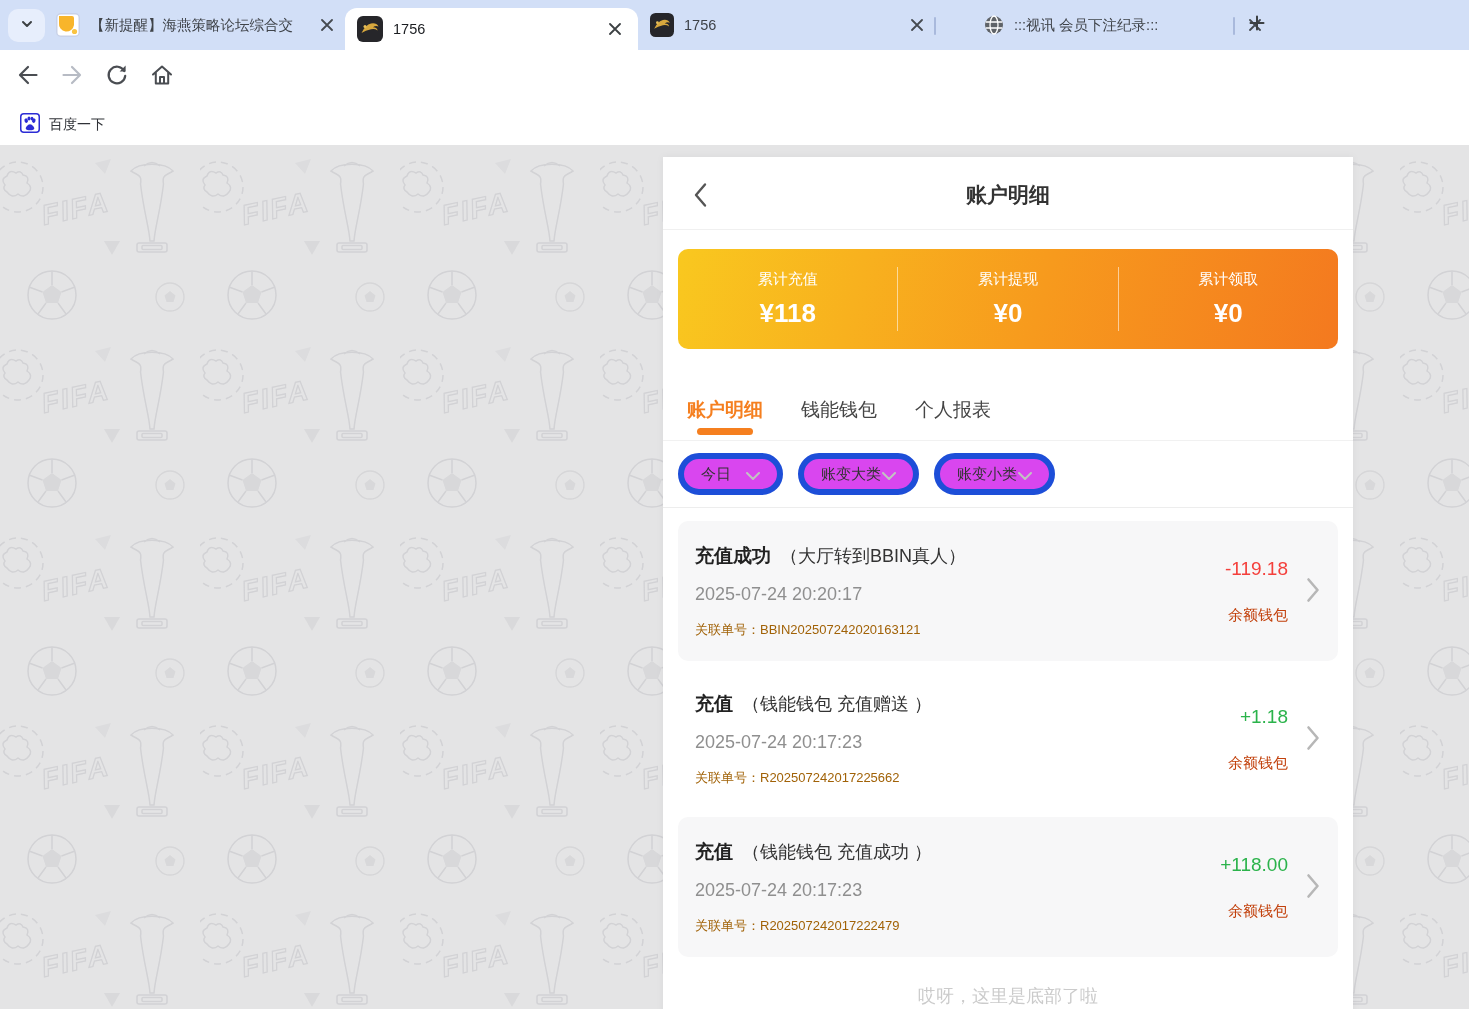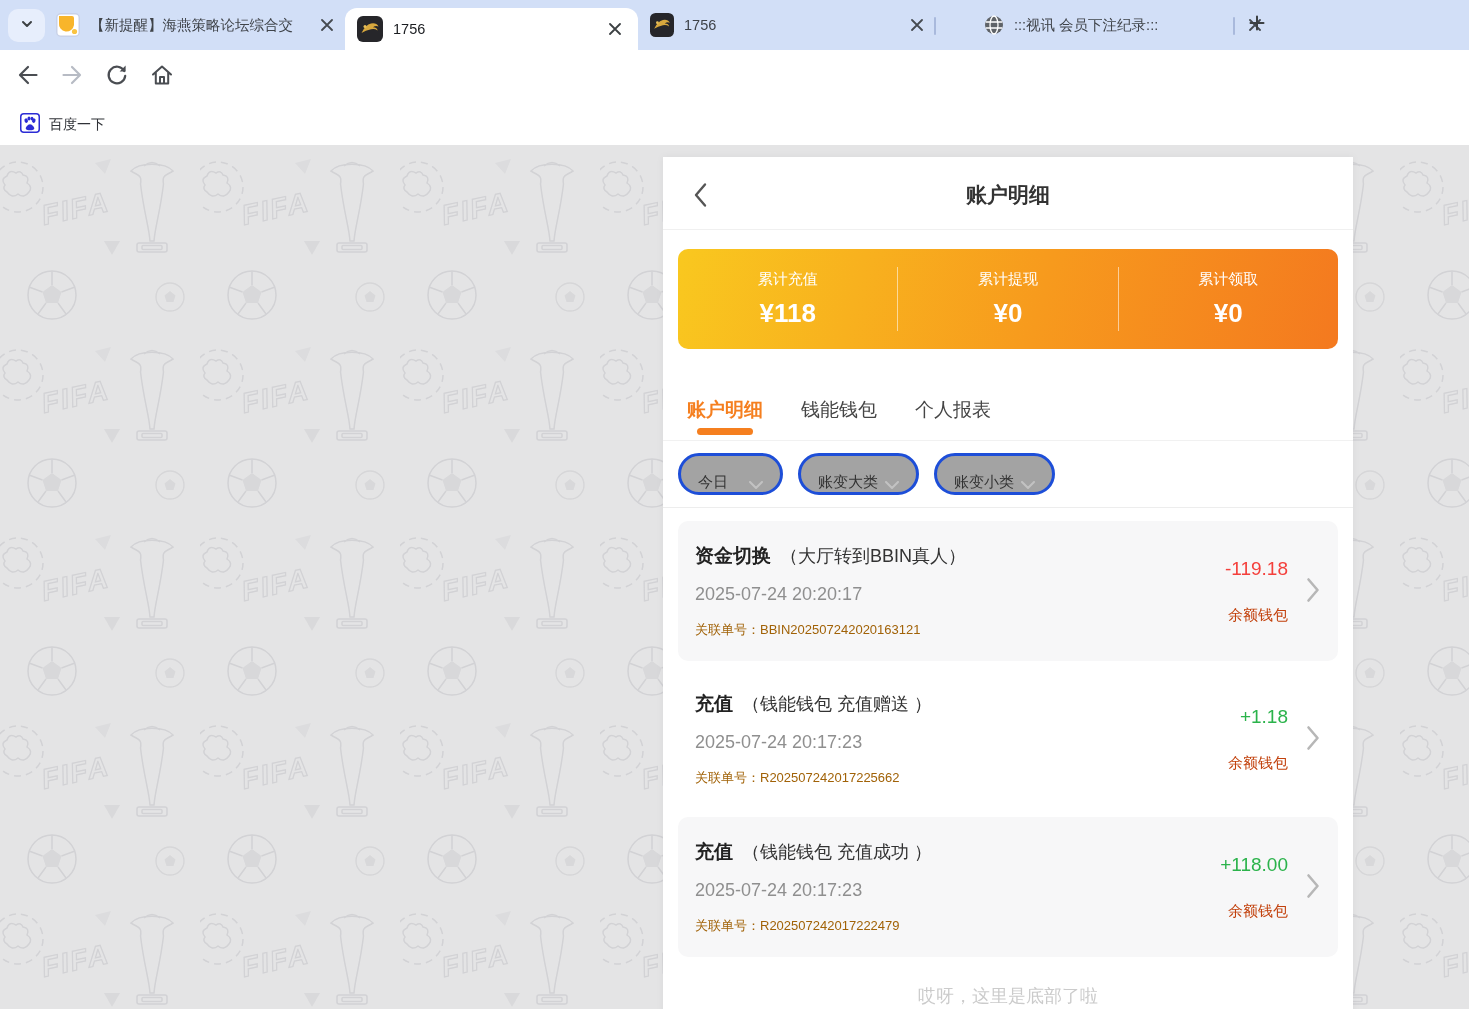--- a/index.html
+++ b/index.html
@@ -60,22 +60,22 @@
   .ptabs { display:flex; align-items:center; gap:38px; padding:0 24px; height:62px; margin-top:30px;
     border-bottom:1px solid #f1f1f1; }
   .ptab { position:relative; font-size:19px; color:#454545; height:100%; display:flex;
     align-items:center; }
   .ptab.active { color:#f57f1f; font-weight:bold; }
   .ptab .underline { display:none; }
   .ptab.active .underline { display:block; position:absolute; left:50%; transform:translateX(-50%);
     bottom:5px; width:56px; height:7px; border-radius:4px; background:#f57f1f; }
 
   .filters { display:flex; gap:15px; padding:12px 15px; border-bottom:1px solid #ededed; }
-  .pill { height:42px; border:3px solid #1d4ed8; border-radius:21px; display:flex; align-items:flex-end;
-    justify-content:space-between; padding:0 17px; font-size:15px; color:#333; background:#a3a3a3; }
+  .pill { height:42px; border:6px solid #1d4ed8; border-radius:21px; display:flex; align-items:center;
+    justify-content:space-between; padding:0 17px; font-size:15px; color:#333; background:#d946ef; }
   .pill-1 { width:105px; } .pill-2 { width:121px; } .pill-3 { width:121px; }
 
   .txlist { padding:13px 15px 0; }
   .txrow { position:relative; height:140px; border-radius:10px; margin-bottom:8px; }
   .txrow.shaded { background:#f7f7f8; }
   .tx-line1 { position:absolute; left:17px; top:22px; }
   .tx-type { font-size:19px; font-weight:bold; color:#222; }
   .tx-desc { font-size:18px; color:#333; margin-left:9px; }
   .tx-time { position:absolute; left:17px; top:63px; font-size:18px; color:#8f8f8f; }
   .tx-order { position:absolute; left:17px; top:100px; font-size:13px; color:#a16207; }
@@ -336,21 +336,21 @@
                 <path d="M1,1 L7,7 L13,1" fill="none" stroke="#c2c2c2" stroke-width="2" stroke-linecap="round" stroke-linejoin="round"></path>
               </svg>
           </span>
         </div>
       </div>
 
       <div class="txlist">
 
         <div class="txrow shaded">
           <div class="tx-line1">
-            <span class="tx-type">资金切换</span><span class="tx-desc">（大厅转到BBIN真人）</span>
+            <span class="tx-type">充值成功</span><span class="tx-desc">（大厅转到BBIN真人）</span>
           </div>
           <div class="tx-time">2025-07-24 20:20:17</div>
           <div class="tx-order">关联单号：BBIN202507242020163121</div>
           <div class="tx-amount" style="color: rgb(244, 64, 60);">-119.18</div>
           <div class="tx-wallet">余额钱包</div>
           <span class="tx-chevron">
             <svg width="14" height="26" viewBox="0 0 14 26">
                 <path d="M2.5,2.5 L11.5,13 L2.5,23.5" fill="none" stroke="#b7b7b7" stroke-width="2.6" stroke-linecap="round" stroke-linejoin="round"></path>
               </svg>
           </span>

